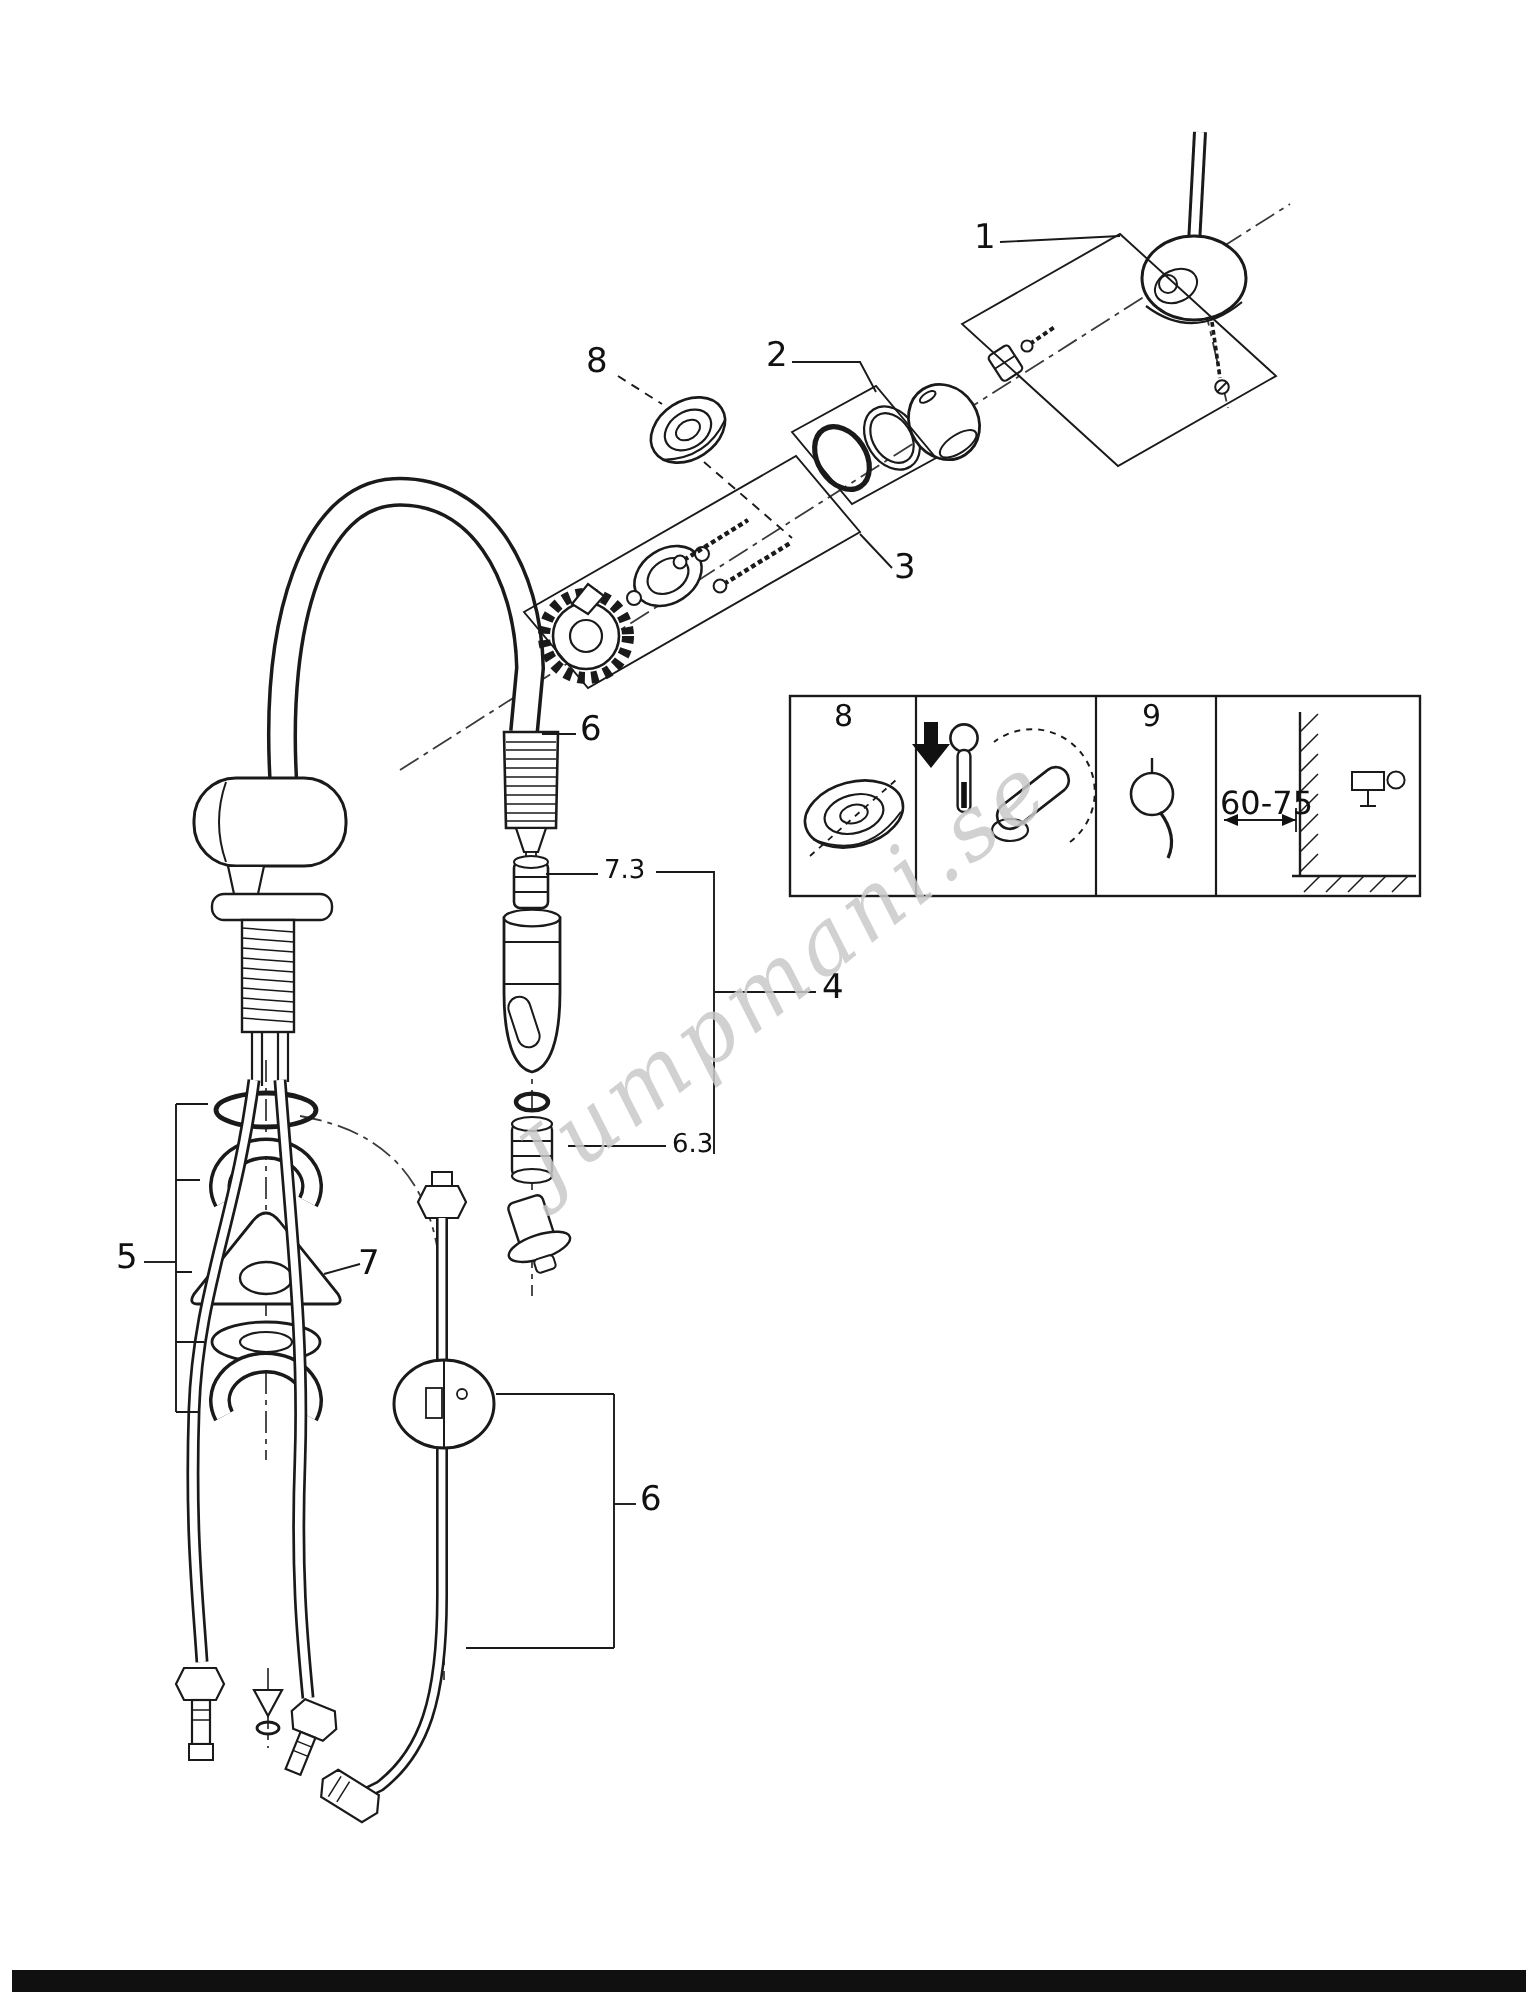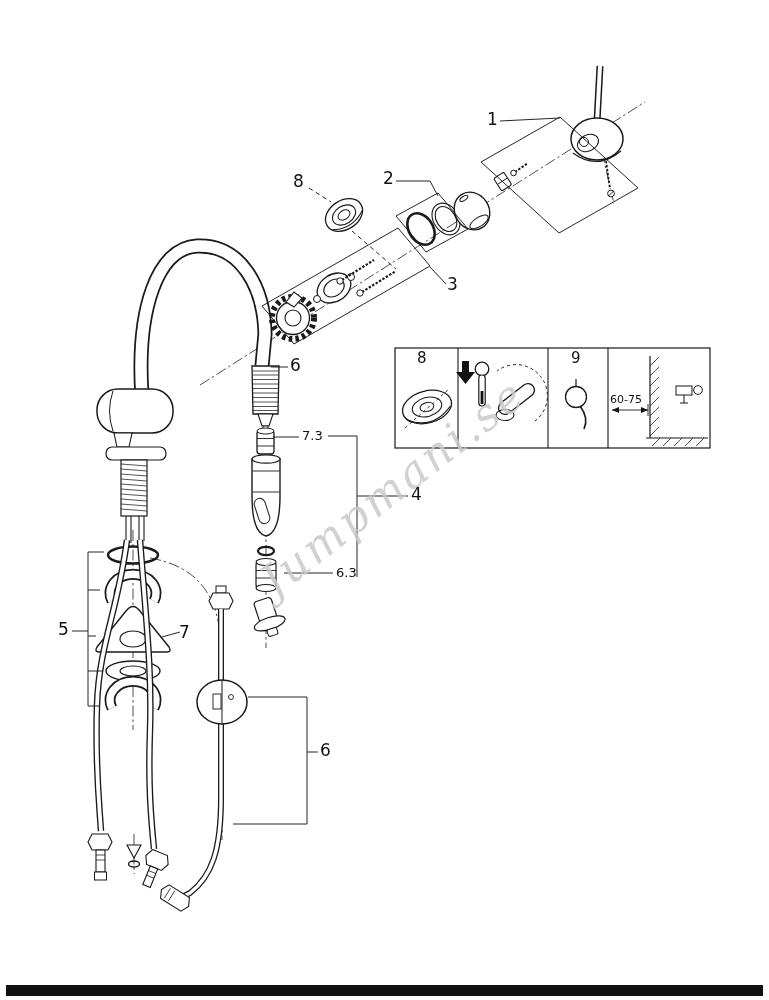--- a/index.html
+++ b/index.html
@@ -3,21 +3,21 @@
 <meta charset="utf-8">
 <style>
   *{margin:0;padding:0;box-sizing:border-box}
   html,body{background:#ffffff}
   body{font-family:"DejaVu Sans","Liberation Sans",sans-serif;color:#111}
   .canvas{position:relative;width:769px;height:1000px;background:#fff;overflow:hidden}
   .canvas svg{position:absolute;left:0;top:0}
   .lbl{position:absolute;font-size:17px;line-height:1;color:#111;white-space:nowrap}
   .lbl.small{font-size:13px}
   .lbl.inset{font-size:15px}
-  .lbl.dim{font-size:11px}
+  .lbl.dim{font-size:16px}
   .watermark{position:absolute;left:250px;top:566px;transform:rotate(-38deg);transform-origin:0 0;
     font-family:"DejaVu Serif","Liberation Serif",serif;font-style:italic;font-size:44px;
     color:#c9c9c9;letter-spacing:3px;white-space:nowrap;pointer-events:none;opacity:.85}
   .bottom-bar{position:absolute;left:6px;top:985px;width:757px;height:11px;background:#101010}
   
   .s{stroke:#1a1a1a;fill:none}
   .sw{stroke:#1a1a1a;fill:#fff}
   .fillb{fill:#111;stroke:none}
   .hatch{stroke:#1a1a1a;fill:none;stroke-width:.75}
   .thr{stroke:#1a1a1a;fill:none;stroke-dasharray:2.4 1.6}

